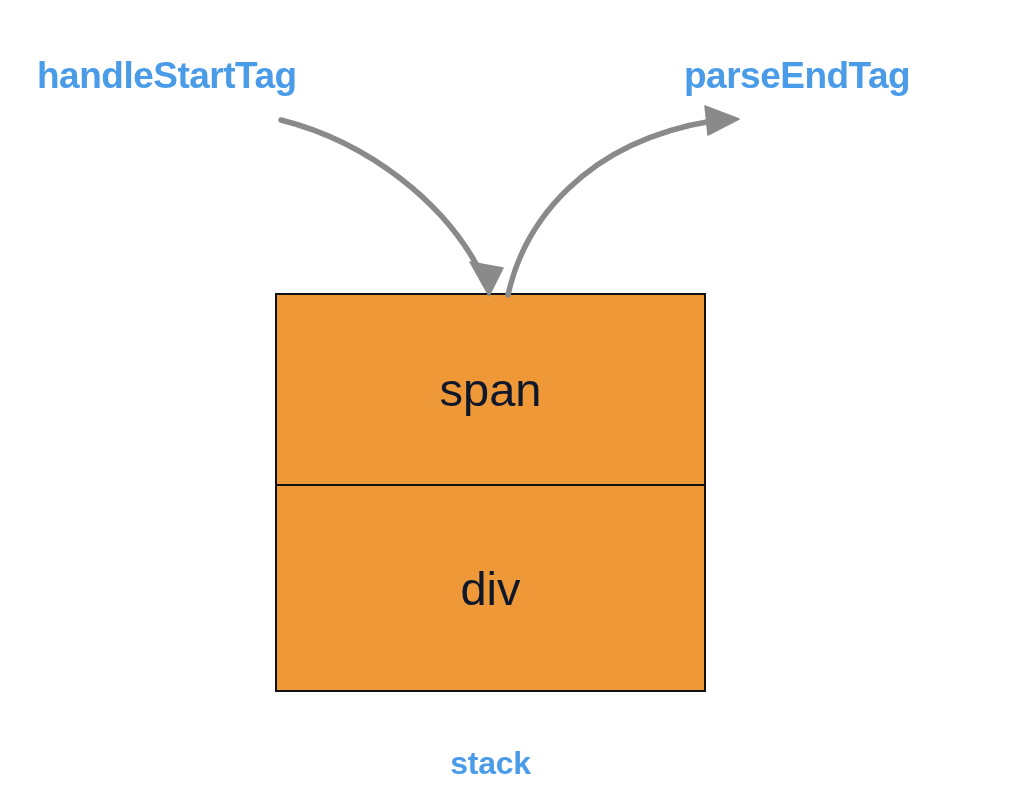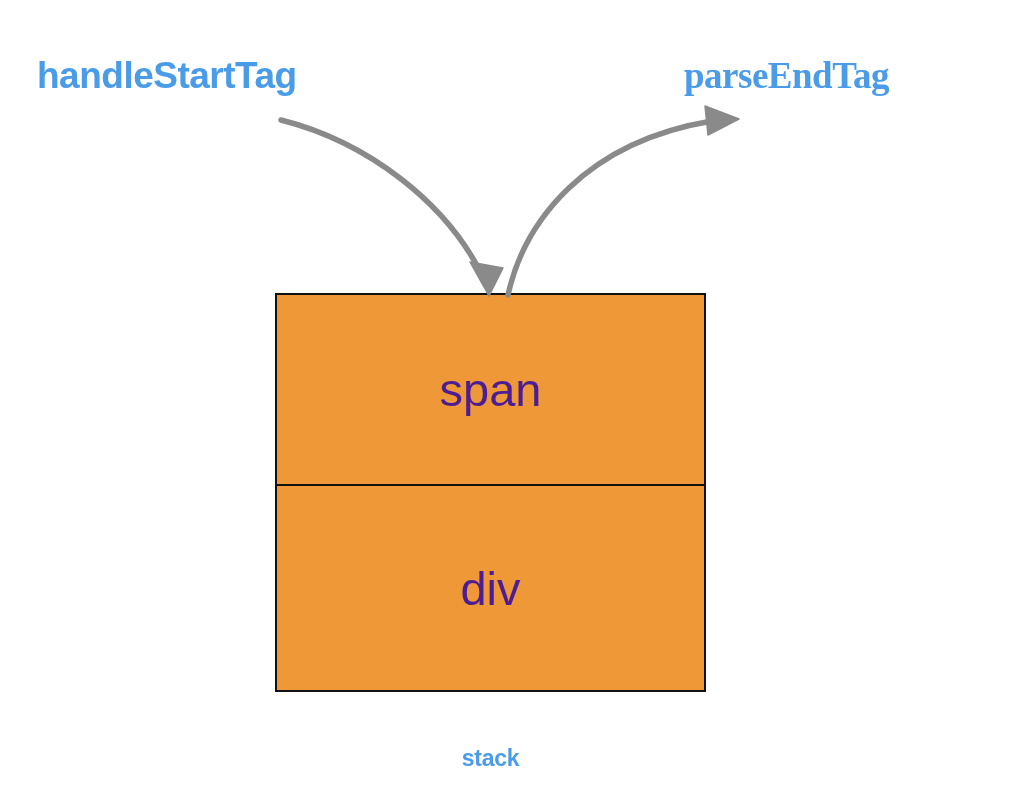--- a/index.html
+++ b/index.html
@@ -29,34 +29,33 @@
     white-space: nowrap;
     line-height: 1;
   }
   #label-handle-start-tag {
     left: 37px;
     top: 57px;
   }
   #label-parse-end-tag {
     left: 684px;
     top: 57px;
-    font-family: Liberation Serif, serif;
   }
 
   
   #label-stack {
     position: absolute;
     left: 0px;
     top: 747px;
     width: 981px;
     text-align: center;
     font-family: "Liberation Sans", sans-serif;
     font-weight: bold;
     color: #4a9be8;
-    font-size: 23px;
+    font-size: 32px;
     letter-spacing: -0.3px;
     line-height: 1;
   }
 
   
   #stack-box {
     position: absolute;
     left: 275px;
     top: 293px;
     width: 431px;
@@ -66,21 +65,21 @@
     background: #ef9838;
     display: flex;
     flex-direction: column;
   }
   .stack-cell {
     box-sizing: border-box;
     background: #ef9838;
     display: flex;
     align-items: center;
     justify-content: center;
-    color: #4c1d95;
+    color: #0f172a;
     font-family: "Liberation Sans", sans-serif;
     font-size: 47px;
     font-weight: normal;
     line-height: 1;
   }
   #stack-cell-span {
     height: 204px;
     border-bottom: 2px solid #111111;
   }
   #stack-cell-div {

